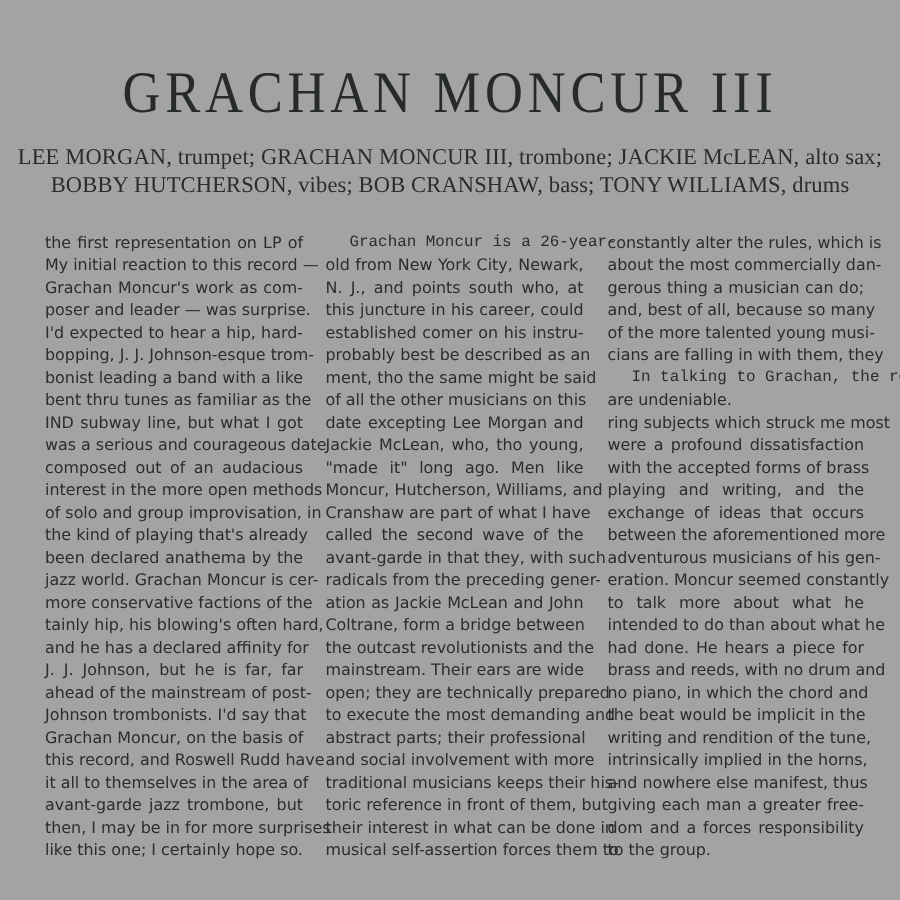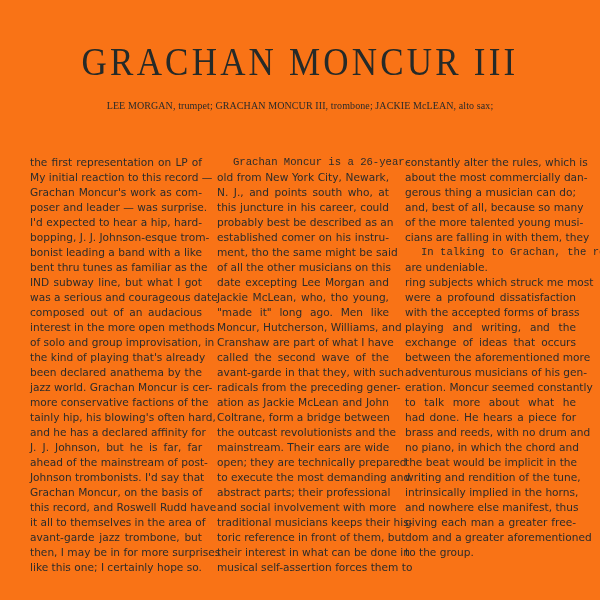--- a/index.html
+++ b/index.html
@@ -11,21 +11,21 @@
       width: 600px;
       height: 600px;
       overflow: hidden;
       position: relative;
       color: #2a2b2a;
     }
     .page {
       position: absolute;
       left: 0; top: 0;
       width: 600px; height: 600px;
-      background: #f97316;
+      background: #a3a3a3;
     }
     .title {
       position: absolute;
       left: 0; right: 0;
       top: 40px;
       text-align: center;
       font-family: "Liberation Serif", "DejaVu Serif", serif;
       font-size: 35px;
       letter-spacing: 3.2px;
       color: #262a28;
@@ -34,21 +34,21 @@
       font-weight: normal;
       transform: scaleY(1.12);
       transform-origin: center top;
     }
     .personnel {
       position: absolute;
       left: 0; right: 0;
       top: 96px;
       text-align: center;
       font-family: "Liberation Serif", "DejaVu Serif", serif;
-      font-size: 10px;
+      font-size: 15px;
       line-height: 19px;
       color: #2a2b2a;
       letter-spacing: 0.1px;
     }
     .personnel .line {
       display: block;
       white-space: nowrap;
     }
     .columns {
       position: absolute;
@@ -90,20 +90,21 @@
   </style>
 </head>
 <body>
 
 <div class="page">
 
   <h1 class="title">GRACHAN MONCUR III</h1>
 
   <div class="personnel">
     <span class="line">LEE MORGAN, trumpet; GRACHAN MONCUR III, trombone; JACKIE McLEAN, alto sax;</span>
+    <span class="line">BOBBY HUTCHERSON, vibes; BOB CRANSHAW, bass; TONY WILLIAMS, drums</span>
   </div>
 
   <div class="columns">
     <div class="col col-1">
         <span class="ln">the first representation on LP of</span>
         <span class="ln">My initial reaction to this record —</span>
         <span class="ln">Grachan Moncur's work as com-</span>
         <span class="ln">poser and leader — was surprise.</span>
         <span class="ln">I'd expected to hear a hip, hard-</span>
         <span class="ln">bopping, J. J. Johnson-esque trom-</span>
@@ -128,22 +129,22 @@
         <span class="ln">it all to themselves in the area of</span>
         <span class="ln">avant-garde jazz trombone, but</span>
         <span class="ln">then, I may be in for more surprises</span>
         <span class="ln last">like this one; I certainly hope so.</span>
       </div>
     <div class="col col-2">
         <span class="ln indent">Grachan Moncur is a 26-year-</span>
         <span class="ln">old from New York City, Newark,</span>
         <span class="ln">N. J., and points south who, at</span>
         <span class="ln">this juncture in his career, could</span>
+        <span class="ln">established comer on his instru-</span>
         <span class="ln">probably best be described as an</span>
-        <span class="ln">established comer on his instru-</span>
         <span class="ln">ment, tho the same might be said</span>
         <span class="ln">of all the other musicians on this</span>
         <span class="ln">date excepting Lee Morgan and</span>
         <span class="ln">Jackie McLean, who, tho young,</span>
         <span class="ln">"made it" long ago. Men like</span>
         <span class="ln">Moncur, Hutcherson, Williams, and</span>
         <span class="ln">Cranshaw are part of what I have</span>
         <span class="ln">called the second wave of the</span>
         <span class="ln">avant-garde in that they, with such</span>
         <span class="ln">radicals from the preceding gener-</span>
@@ -171,26 +172,27 @@
         <span class="ln last">are undeniable.</span>
         <span class="ln">ring subjects which struck me most</span>
         <span class="ln">were a profound dissatisfaction</span>
         <span class="ln">with the accepted forms of brass</span>
         <span class="ln">playing and writing, and the</span>
         <span class="ln">exchange of ideas that occurs</span>
         <span class="ln">between the aforementioned more</span>
         <span class="ln">adventurous musicians of his gen-</span>
         <span class="ln">eration. Moncur seemed constantly</span>
         <span class="ln">to talk more about what he</span>
+        <span class="ln">intended to do than about what he</span>
         <span class="ln">had done. He hears a piece for</span>
         <span class="ln">brass and reeds, with no drum and</span>
         <span class="ln">no piano, in which the chord and</span>
         <span class="ln">the beat would be implicit in the</span>
         <span class="ln">writing and rendition of the tune,</span>
         <span class="ln">intrinsically implied in the horns,</span>
         <span class="ln">and nowhere else manifest, thus</span>
         <span class="ln">giving each man a greater free-</span>
-        <span class="ln">dom and a greater aforementioned</span>
+        <span class="ln">dom and a forces responsibility</span>
         <span class="ln last">to the group.</span>
       </div>
   </div>
 
 </div>
 
 </body></html>

